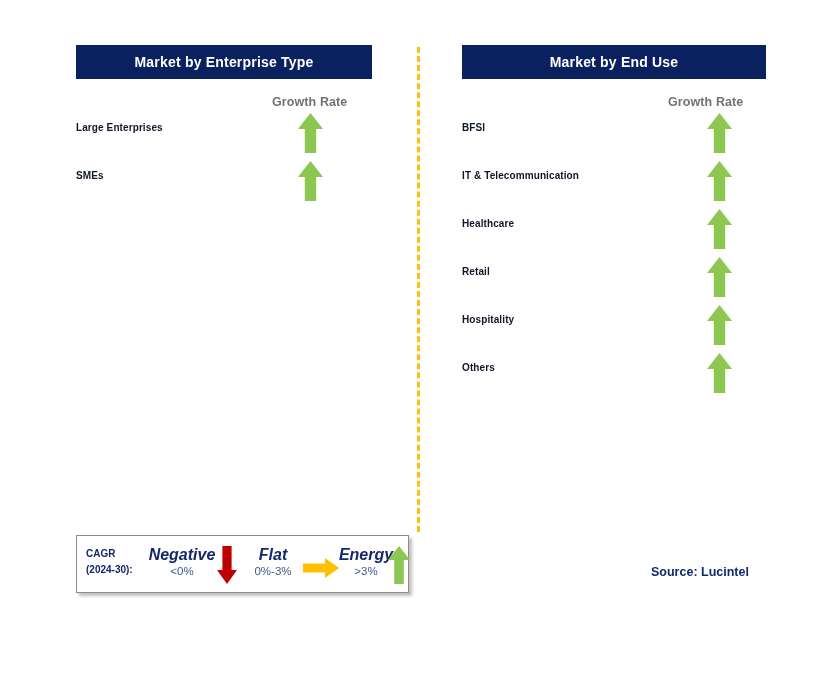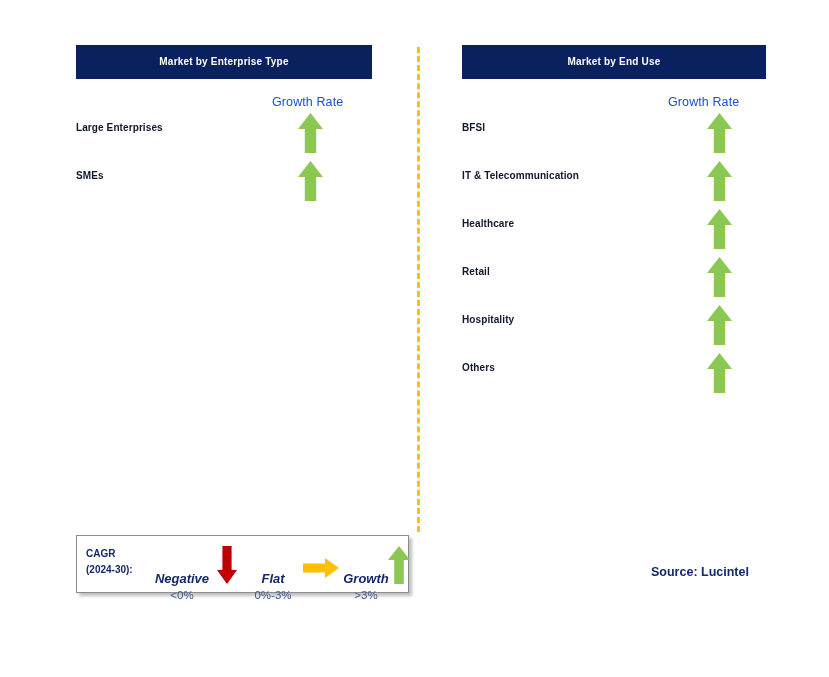--- a/index.html
+++ b/index.html
@@ -25,35 +25,35 @@
   .panel {
     position: absolute;
     top: 0;
   }
   .panel-left  { left: 76px;  width: 296px; }
   .panel-right { left: 462px; width: 304px; }
 
   .panel-header {
     background: #0a2160;
     color: #ffffff;
-    font-size: 10px;
+    font-size: 14px;
     font-weight: bold;
     text-align: center;
     line-height: 34px;
     height: 34px;
     letter-spacing: 0.2px;
     margin-top: 45px;
     white-space: nowrap;
   }
 
   .growth-rate-label {
     position: absolute;
     font-size: 12.5px;
-    font-weight: normal;
-    color: #1d4ed8;
+    font-weight: bold;
+    color: #737373;
     letter-spacing: 0.1px;
     white-space: nowrap;
   }
   .panel-left .growth-rate-label  { top: 95px; left: 196px; }
   .panel-right .growth-rate-label { top: 95px; left: 206px; }
 
   
   .rows {
     position: absolute;
     top: 122px;
@@ -121,27 +121,26 @@
     color: #14286b;
     line-height: 16px;
     white-space: nowrap;
   }
   .legend-item {
     position: absolute;
     text-align: center;
     white-space: nowrap;
   }
   .legend-term {
-    font-size: 13px;
+    font-size: 16px;
     font-style: italic;
     font-weight: bold;
     color: #14286b;
     display: block;
     line-height: 15px;
-    margin-top: 24px;
   }
   .legend-range {
     font-size: 11.5px;
     color: #3c5a8a;
     display: block;
     line-height: 16px;
     margin-top: 1px;
   }
   .legend-neg  { left: 66px;  top: 11px; width: 78px; }
   .legend-flat { left: 160px; top: 11px; width: 72px; }
@@ -286,21 +285,21 @@
         <span class="legend-range">0%-3%</span>
       </div>
 
       <span class="legend-arrow legend-arrow-gold">
         <svg class="arrow-right-gold" width="38" height="22" viewBox="0 0 38 22" aria-hidden="true">
           <path d="M37 11 L23 21 L23 15.4 L1 15.4 L1 6.6 L23 6.6 L23 1 Z" fill="#ffc000"></path>
         </svg>
       </span>
 
       <div class="legend-item legend-grow">
-        <span class="legend-term">Growth</span>
+        <span class="legend-term">Energy</span>
         <span class="legend-range">&gt;3%</span>
       </div>
 
       <span class="legend-arrow legend-arrow-green">
         <svg class="arrow-up-green" width="24" height="40" viewBox="0 0 24 40" aria-hidden="true">
           <path d="M12 1 L23 15 L16.8 15 L16.8 39 L7.2 39 L7.2 15 L1 15 Z" fill="#8cc751"></path>
         </svg>
       </span>
 
     </div>

